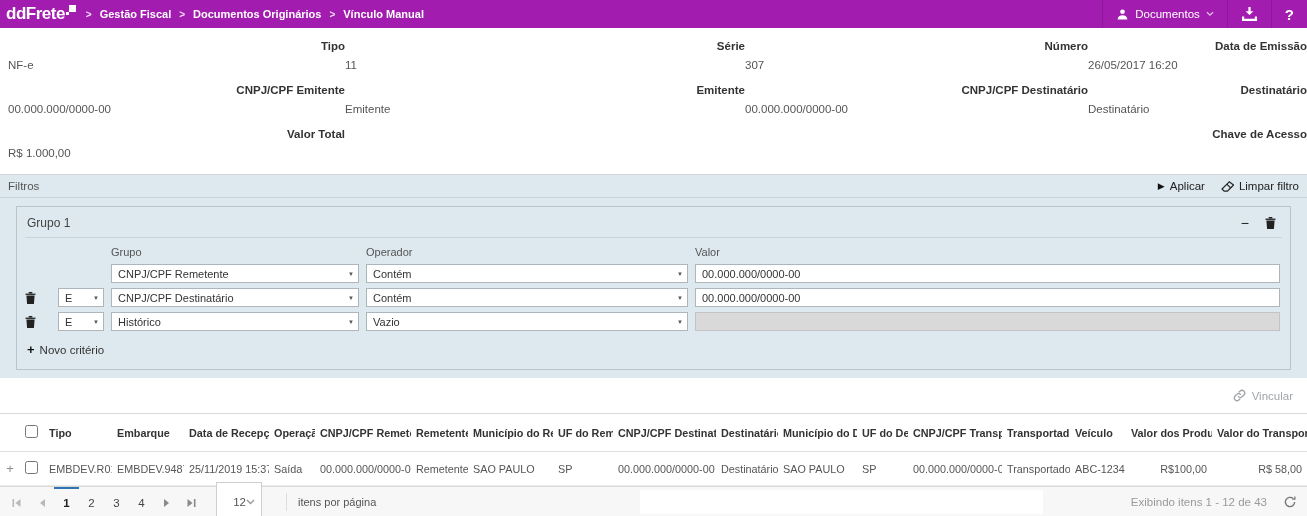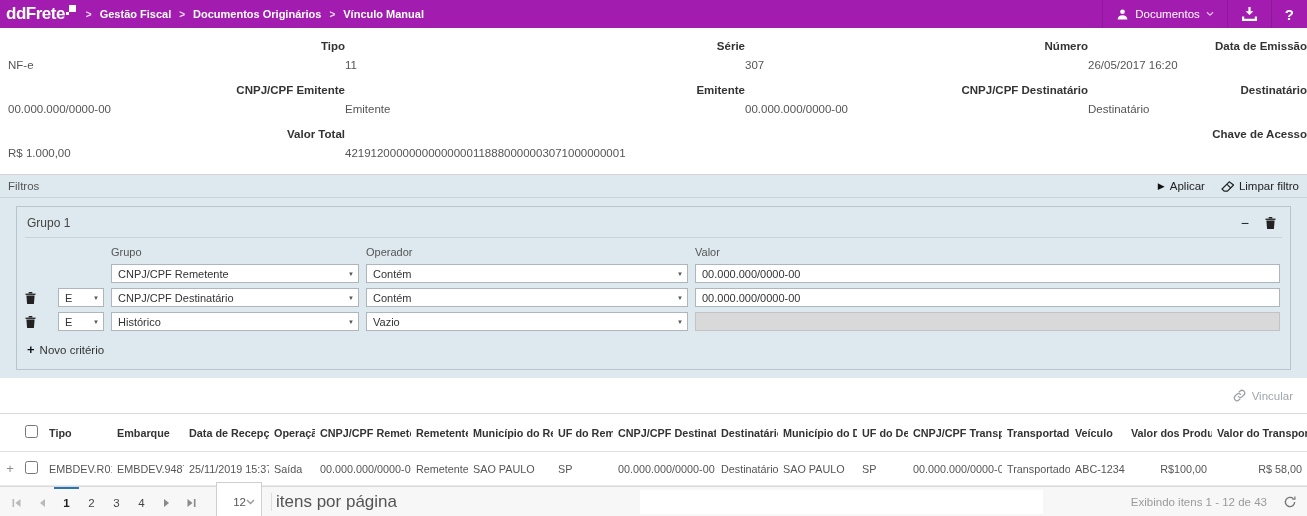--- a/index.html
+++ b/index.html
@@ -59,21 +59,21 @@
   .num { text-align:right; }
   .expand-cell { color:#8b8b8b; font-size:13px; text-align:center; cursor:pointer; }
   td input[type=checkbox], th input[type=checkbox] { width:13px; height:13px; accent-color:#fff; }
 
   
   .pager { position:absolute; left:0; right:0; bottom:0; height:30px; background:#f7f7f7; border-top:1px solid #d9d9d9; display:flex; align-items:center; padding-left:4px; }
   .pg-btn { width:25px; height:29px; display:flex; align-items:center; justify-content:center; cursor:pointer; border-top:2px solid transparent; }
   .pg-num { font-size:11.5px; color:#444; }
   .pg-num.active { border-top:2px solid #2E74B5; font-weight:bold; color:#222; }
   .pg-select { width:46px; height:40px; background:#fff; border:1px solid #cfcfcf; display:flex; align-items:center; justify-content:flex-end; padding:0 6px 0 9px; margin:0 0 0 12px; font-size:11.5px; color:#555; cursor:pointer; }
-  .pg-label { margin-left:9px; padding-left:4px; border-left:1px solid #ddd; height:18px; display:flex; align-items:center; font-size:17px; color:#555; }
+  .pg-label { margin-left:24px; padding-left:11px; border-left:1px solid #ddd; height:18px; display:flex; align-items:center; font-size:11px; color:#555; }
   .pg-blank { position:absolute; left:640px; top:3px; width:403px; height:24px; background:#fff; }
   .pg-status { position:absolute; right:40px; font-size:11.5px; color:#9a9a9a;margin-left:20px; }
   .pg-refresh { position:absolute; right:10px; display:flex; align-items:center; cursor:pointer; }
 </style>
 </head>
 <body>
 
 <div class="app">
 
   <header class="topbar">
@@ -150,21 +150,20 @@
         <div class="field-value">Destinatário</div>
       </div>
     </div>
     <div class="details-row">
       <div>
         <div class="field-label">Valor Total</div>
         <div class="field-value">R$ 1.000,00</div>
       </div>
       <div style="grid-column:2 / span 3">
         <div class="field-label">Chave de Acesso</div>
-        <div class="field-value">42191200000000000000118880000003071000000001</div>
       </div>
     </div>
   </section>
 
   <section class="filters">
     <div class="filters-bar">
       <span class="filters-title">Filtros</span>
       <div class="filters-actions">
         <span class="filter-action">
           <span class="apply-glyph">▶</span>

